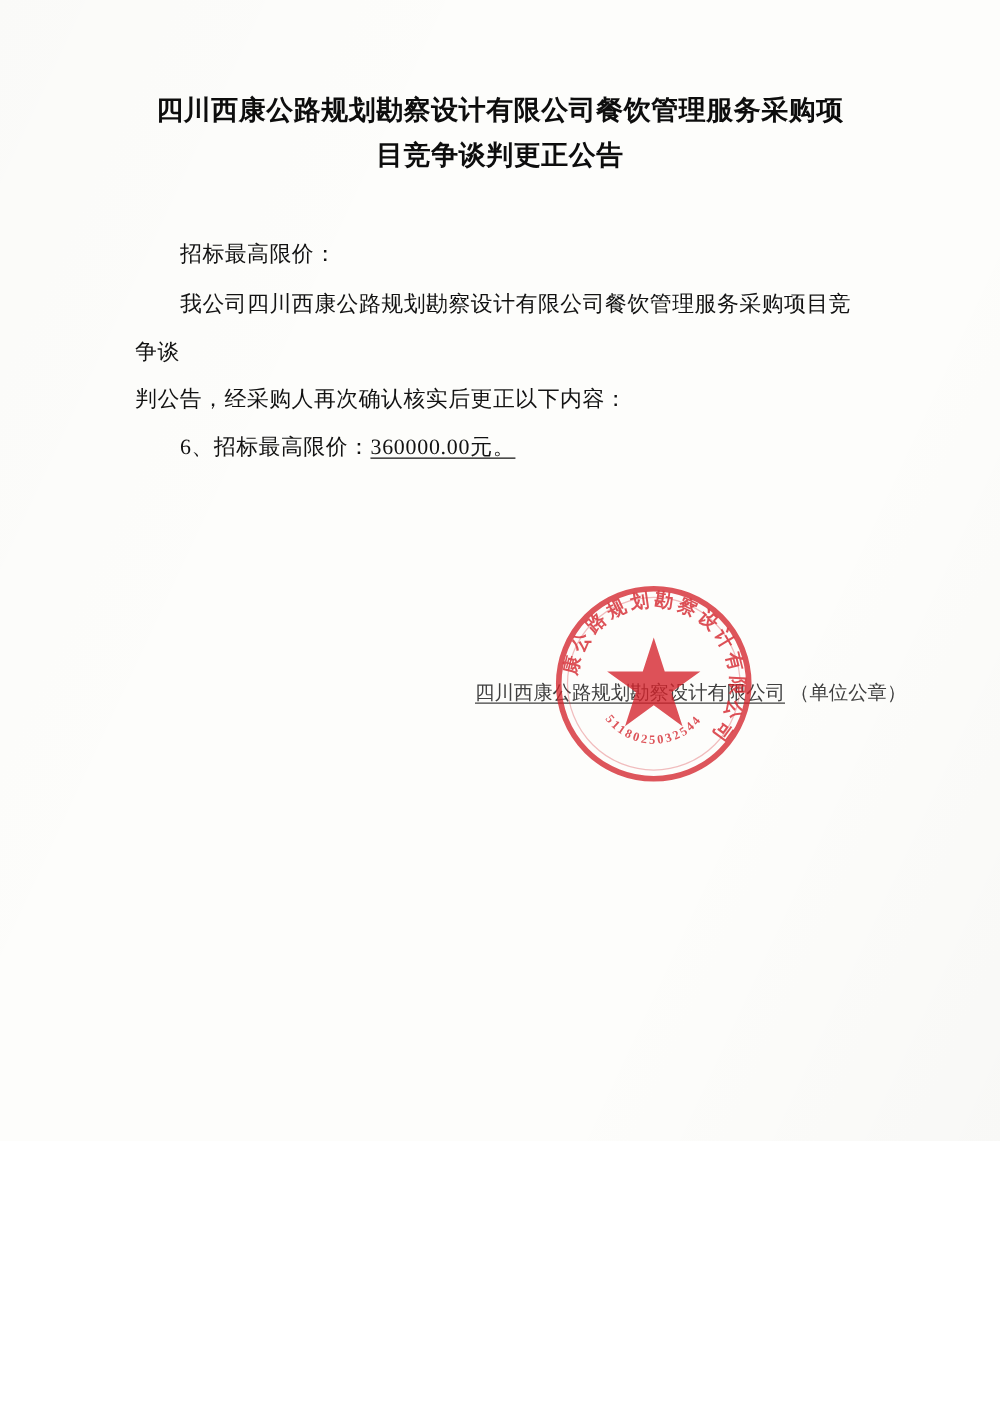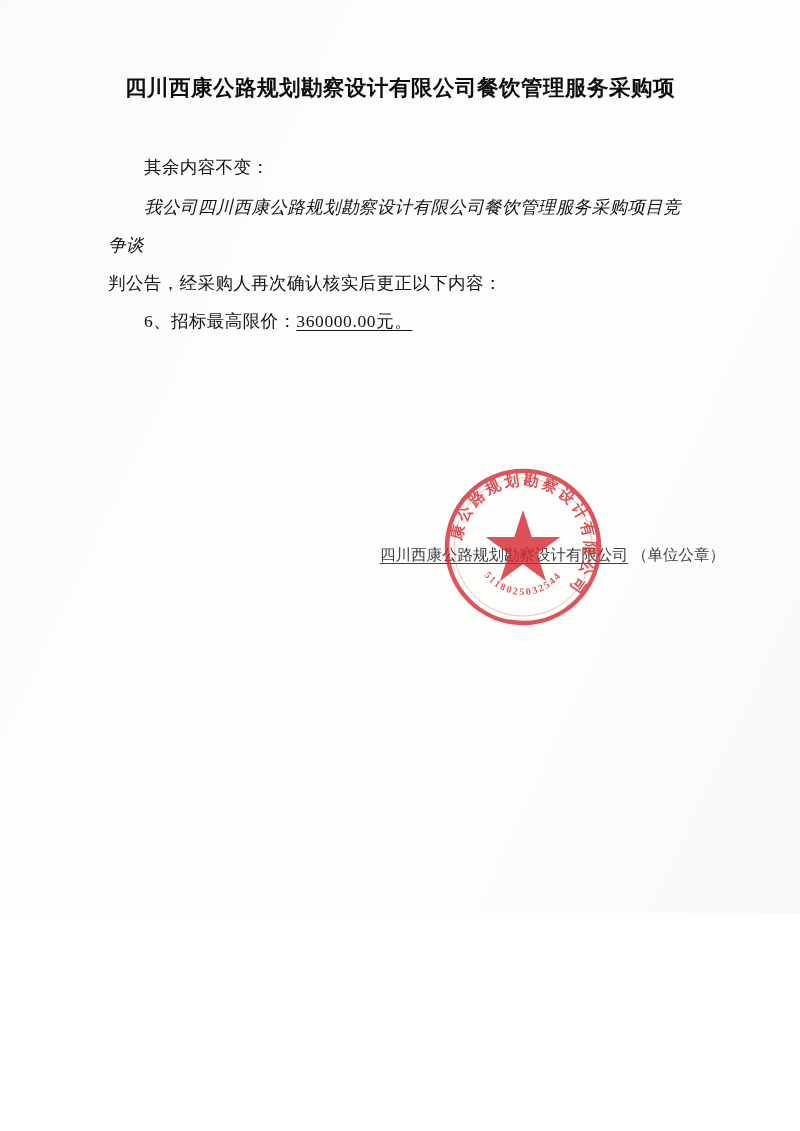--- a/index.html
+++ b/index.html
@@ -57,21 +57,20 @@
     letter-spacing: 0.4px;
   }
   .indent2 {
     text-indent: 36px;
   }
   .block-salutation {
     margin-top: 42px;
   }
   .block-intro {
     margin-top: 2px;
-    font-style: italic;
   }
   .block-orig-head {
     margin-top: 2px;
   }
   .underline-val {
     text-decoration: underline;
     text-underline-offset: 3px;
     font-family: "Liberation Serif", serif;
   }
   .num-mono {
@@ -128,23 +127,24 @@
 </head>
 <body>
 
 <div class="page">
   <div class="paper-tint"></div>
 
   <div class="doc-body">
 
     <h1 class="doc-title">
       <span class="title-line">四川西康公路规划勘察设计有限公司餐饮管理服务采购项</span>
+      <span class="title-line second">目竞争谈判更正公告</span>
     </h1>
 
-    <p class="para indent2 block-salutation">其余内容不变：</p>
+    <p class="para indent2 block-salutation">招标最高限价：</p>
 
     <p class="para indent2 block-intro">我公司四川西康公路规划勘察设计有限公司餐饮管理服务采购项目竞争谈</p>
     <p class="para">判公告，经采购人再次确认核实后更正以下内容：</p>
 
 
 
 
     <p class="para indent2">
       <span>6、招标最高限价：</span><span class="underline-val num-mono">360000.00元。</span>
     </p>

